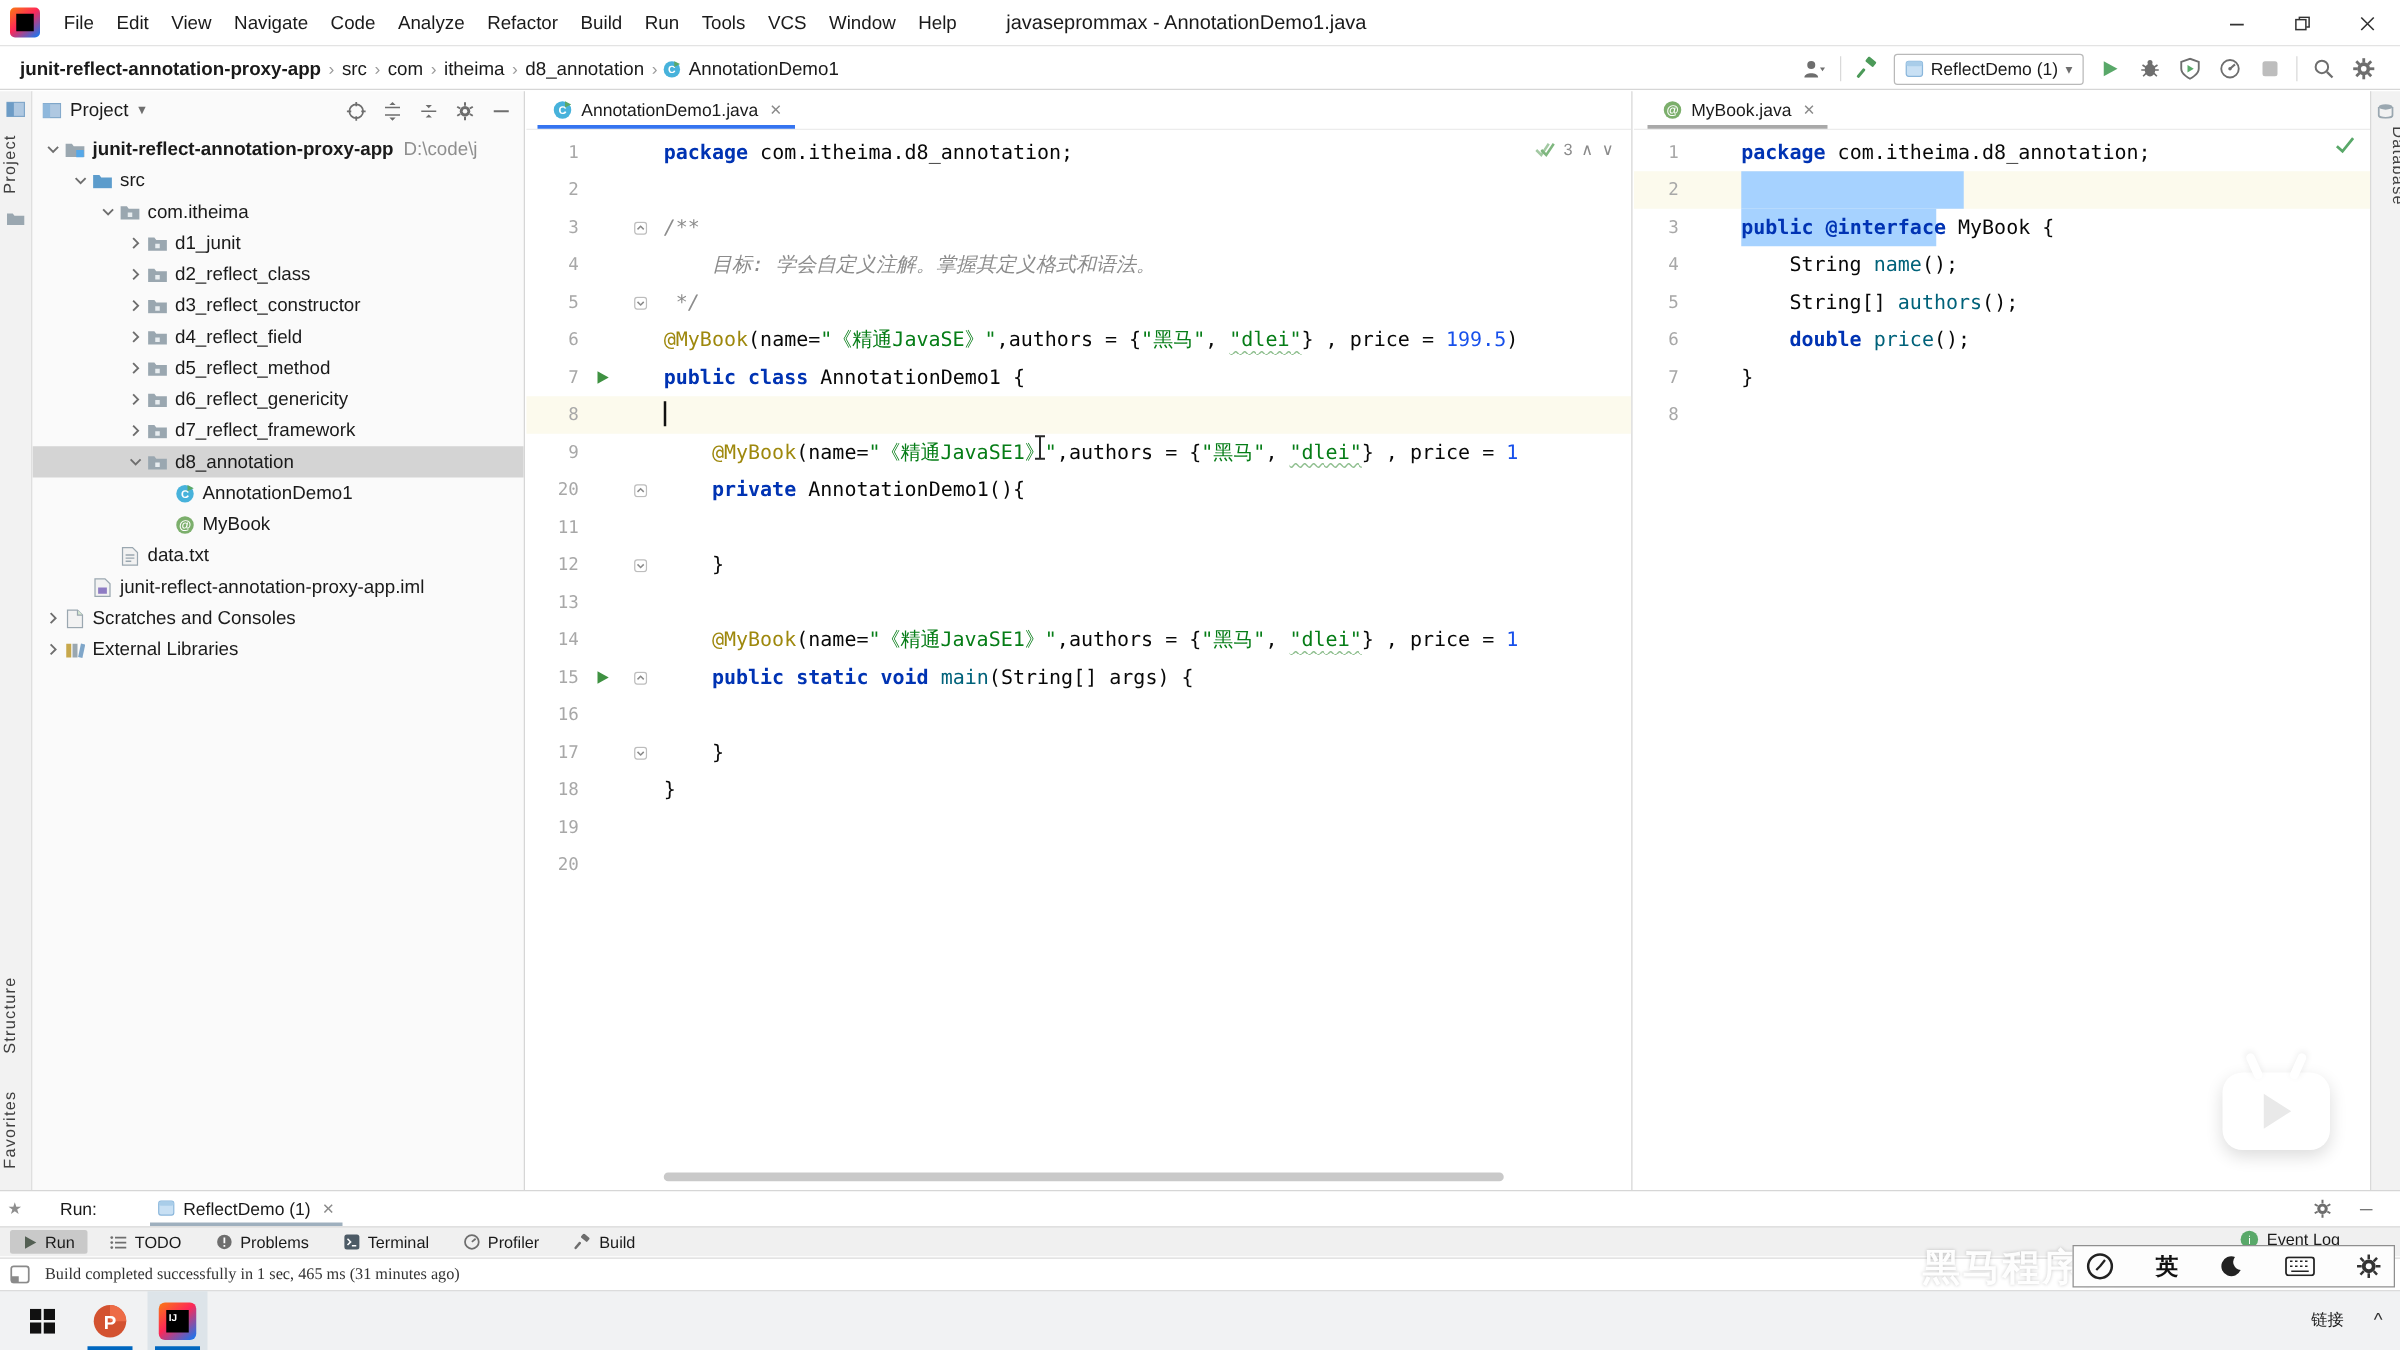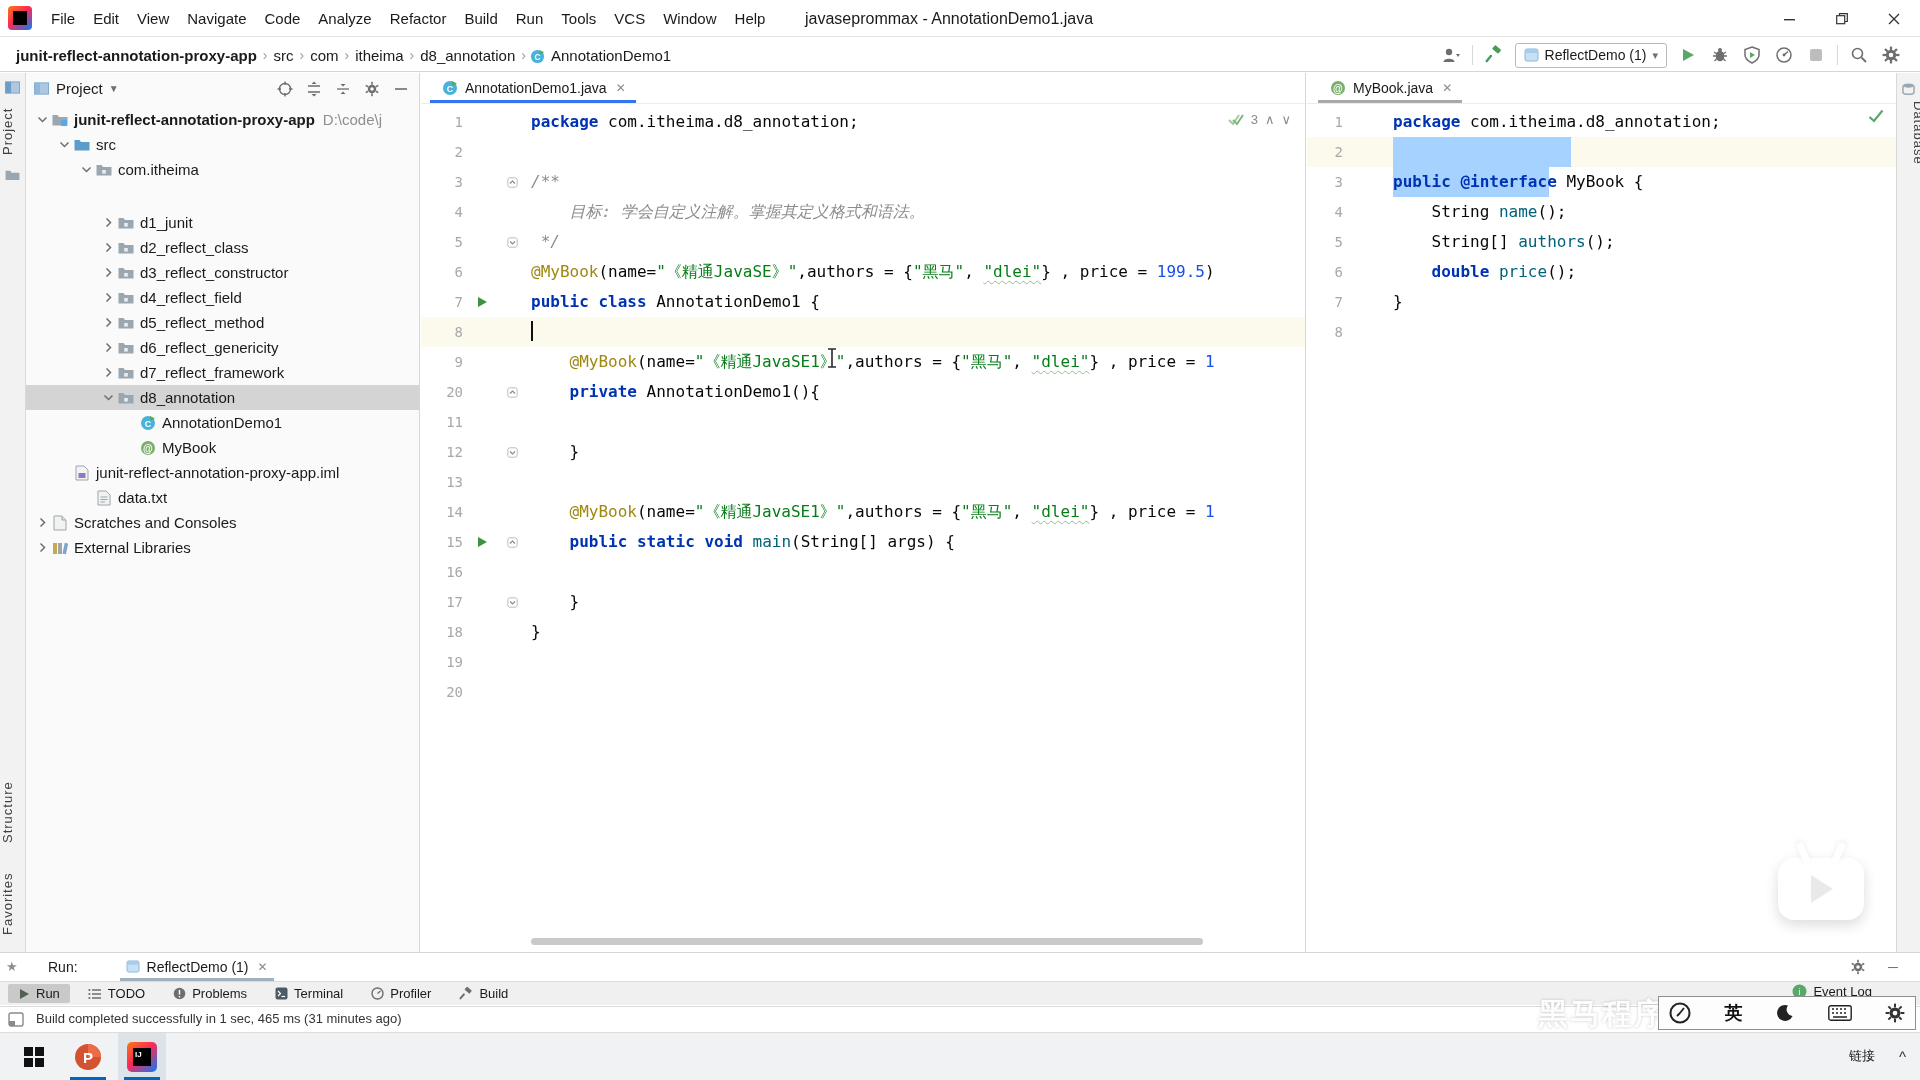--- a/index.html
+++ b/index.html
@@ -98,21 +98,21 @@
   #run-header-icons { margin-left:auto; display:flex; gap:22px; padding-right:22px; }
 
   #bottom-bar { position:absolute; left:0; top:981px; width:1920px; height:24px; background:#F0F0F0; border-top:1px solid #DADADA;
                 display:flex; align-items:center; font-size:13px; color:#1A1A1A; }
   .bb-item { display:flex; align-items:center; gap:6px; padding:2px 10px; margin-left:8px; border-radius:2px; }
   .bb-item.active { background:#C9C9C9; }
   #event-log { position:absolute; right:48px; top:2px; display:flex; align-items:center; gap:6px; font-size:13px; color:#1A1A1A; }
 
   #status-bar { position:absolute; left:0; top:1006px; width:1920px; height:26px; background:#FFF; border-top:1px solid #DADADA;
                 font-size:13px; color:#333; }
-  #status-msg { position:absolute; left:36px; top:4px; }
+  #status-msg { position:absolute; left:36px; top:4px;font-family:Liberation Serif, serif; }
   #status-tool-icon { position:absolute; left:8px; top:5px; }
 
   
   #taskbar { position:absolute; left:0; top:1032px; width:1920px; height:48px; background:#F1F2F3; border-top:1px solid #DCDCDC; }
   .tb-btn { position:absolute; top:0; width:48px; height:47px; display:flex; align-items:center; justify-content:center; }
   .tb-underline { position:absolute; bottom:0; left:6px; width:36px; height:3px; background:#0067C0; }
   #tb-ij { background:#DDE4E9; }
   #tray { position:absolute; right:14px; top:14px; display:flex; gap:24px; font-size:13px; color:#1A1A1A; align-items:center; }
 
   
@@ -368,21 +368,21 @@
               </svg>
             </span>
             <span class="tree-ic">
               <svg width="16" height="13" viewBox="0 0 16 13">
                 <path d="M0.5 2 h5 l1.5 2 h8.5 v8.5 h-15 Z" fill="#9AA7B0"></path>
                 <rect x="6.2" y="7" width="3.6" height="3.6" fill="#E8EDF0"></rect>
               </svg>
             </span>
             <span>com.itheima</span>
           </div>
-          <div class="tree-row" style="padding-left: 74px; margin-top: 28px;">
+          <div class="tree-row" style="padding-left: 74px;">
             <span class="tree-chev">
               <svg width="11" height="11" viewBox="0 0 11 11">
                 <path d="M3.5 1.5 L7.5 5.5 L3.5 9.5" fill="none" stroke="#6E6E6E" stroke-width="1.5"></path>
               </svg>
             </span>
             <span class="tree-ic">
               <svg width="16" height="13" viewBox="0 0 16 13">
                 <path d="M0.5 2 h5 l1.5 2 h8.5 v8.5 h-15 Z" fill="#9AA7B0"></path>
                 <rect x="6.2" y="7" width="3.6" height="3.6" fill="#E8EDF0"></rect>
               </svg>
@@ -501,39 +501,39 @@
           <div class="tree-row" style="padding-left: 96px;">
             <span class="tree-chev"></span>
             <span class="tree-ic">
               <svg width="16" height="16" viewBox="0 0 16 16">
                 <circle cx="8" cy="8" r="7" fill="#7CAF6C"></circle>
                 <text x="8" y="11.5" font-size="10" font-weight="bold" fill="#fff" text-anchor="middle" font-family="sans-serif">@</text>
               </svg>
             </span>
             <span>MyBook</span>
           </div>
+          <div class="tree-row" style="padding-left: 52px;">
+            <span class="tree-chev"></span>
+            <span class="tree-ic">
+              <svg width="14" height="16" viewBox="0 0 14 16">
+                <path d="M1 1 h8 l4 4 v10 h-12 Z" fill="#F2F2F2" stroke="#9AA7B0"></path>
+                <path d="M3.5 7 H10.5 M3.5 9.5 H10.5 M3.5 12 H8" stroke="#9AA7B0" stroke-width="1.1"></path>
+              </svg>
+            </span>
+            <span>data.txt</span>
+          </div>
           <div class="tree-row" style="padding-left: 30px;">
             <span class="tree-chev"></span>
             <span class="tree-ic">
               <svg width="14" height="16" viewBox="0 0 14 16">
                 <path d="M1 1 h8 l4 4 v10 h-12 Z" fill="#F2F2F2" stroke="#9AA7B0"></path>
                 <rect x="3.5" y="8" width="7" height="5" fill="#8E7CC3"></rect>
               </svg>
             </span>
             <span>junit-reflect-annotation-proxy-app.iml</span>
-          </div>
-          <div class="tree-row" style="padding-left: 52px;">
-            <span class="tree-chev"></span>
-            <span class="tree-ic">
-              <svg width="14" height="16" viewBox="0 0 14 16">
-                <path d="M1 1 h8 l4 4 v10 h-12 Z" fill="#F2F2F2" stroke="#9AA7B0"></path>
-                <path d="M3.5 7 H10.5 M3.5 9.5 H10.5 M3.5 12 H8" stroke="#9AA7B0" stroke-width="1.1"></path>
-              </svg>
-            </span>
-            <span>data.txt</span>
           </div>
           <div class="tree-row" style="padding-left: 8px;">
             <span class="tree-chev">
               <svg width="11" height="11" viewBox="0 0 11 11">
                 <path d="M3.5 1.5 L7.5 5.5 L3.5 9.5" fill="none" stroke="#6E6E6E" stroke-width="1.5"></path>
               </svg>
             </span>
             <span class="tree-ic">
               <svg width="14" height="16" viewBox="0 0 14 16">
                 <path d="M1 1 h8 l4 4 v10 h-12 Z" fill="#F2F2F2" stroke="#9AA7B0"></path>

